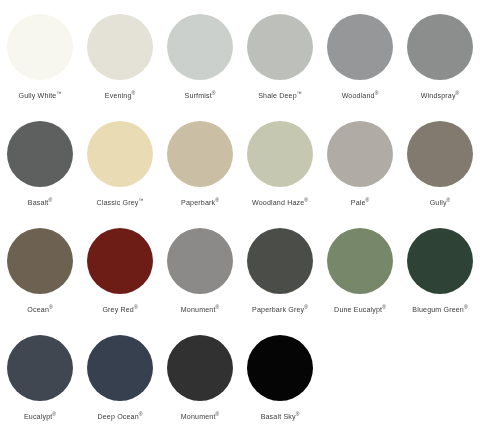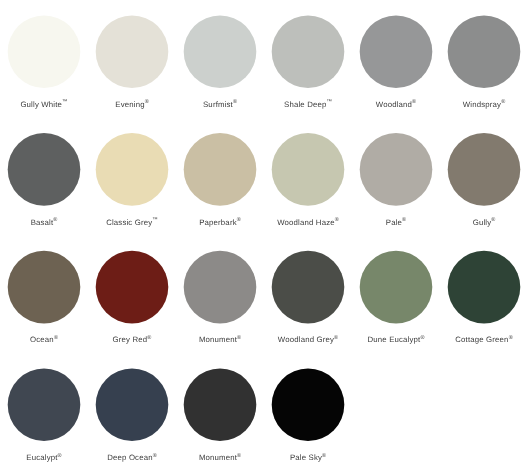--- a/index.html
+++ b/index.html
@@ -132,44 +132,44 @@
       <div class="swatch-cell">
         <div class="swatch-disc" title="Manor Red" style="background-color: rgb(109, 29, 22);"></div>
         <div class="swatch-label"><span>Grey Red</span><span class="tm">®</span></div>
       </div>
       <div class="swatch-cell">
         <div class="swatch-disc" title="Wallaby" style="background-color: rgb(140, 138, 136);"></div>
         <div class="swatch-label"><span>Monument</span><span class="tm">®</span></div>
       </div>
       <div class="swatch-cell">
         <div class="swatch-disc" title="Woodland Grey" style="background-color: rgb(75, 77, 72);"></div>
-        <div class="swatch-label"><span>Woodland Grey</span><span class="tm">®</span></div>
+        <div class="swatch-label"><span>Paperbark Grey</span><span class="tm">®</span></div>
       </div>
       <div class="swatch-cell">
         <div class="swatch-disc" title="Pale Eucalypt" style="background-color: rgb(119, 135, 106);"></div>
         <div class="swatch-label"><span>Dune Eucalypt</span><span class="tm">®</span></div>
       </div>
       <div class="swatch-cell">
         <div class="swatch-disc" title="Cottage Green" style="background-color: rgb(46, 67, 54);"></div>
-        <div class="swatch-label"><span>Cottage Green</span><span class="tm">®</span></div>
+        <div class="swatch-label"><span>Bluegum Green</span><span class="tm">®</span></div>
       </div>
     </div>
     <div class="swatch-row">
       <div class="swatch-cell">
         <div class="swatch-disc" title="Ironstone" style="background-color: rgb(64, 71, 81);"></div>
         <div class="swatch-label"><span>Eucalypt</span><span class="tm">®</span></div>
       </div>
       <div class="swatch-cell">
         <div class="swatch-disc" title="Deep Ocean" style="background-color: rgb(54, 64, 79);"></div>
         <div class="swatch-label"><span>Deep Ocean</span><span class="tm">®</span></div>
       </div>
       <div class="swatch-cell">
         <div class="swatch-disc" title="Monument" style="background-color: rgb(49, 49, 49);"></div>
         <div class="swatch-label"><span>Monument</span><span class="tm">®</span></div>
       </div>
       <div class="swatch-cell">
         <div class="swatch-disc" title="Night Sky" style="background-color: rgb(5, 5, 5);"></div>
-        <div class="swatch-label"><span>Pale Sky</span><span class="tm">®</span></div>
+        <div class="swatch-label"><span>Basalt Sky</span><span class="tm">®</span></div>
       </div>
       <div class="swatch-cell empty"></div>
       <div class="swatch-cell empty"></div>
     </div>
   </div>
 
 </body></html>

